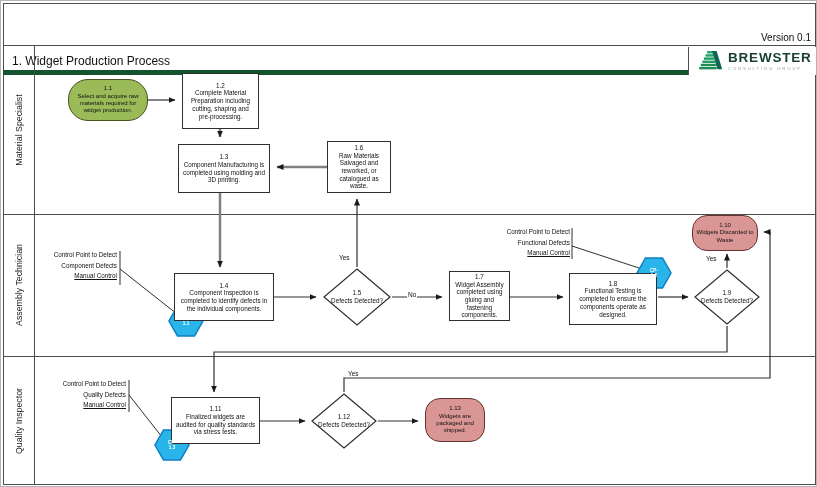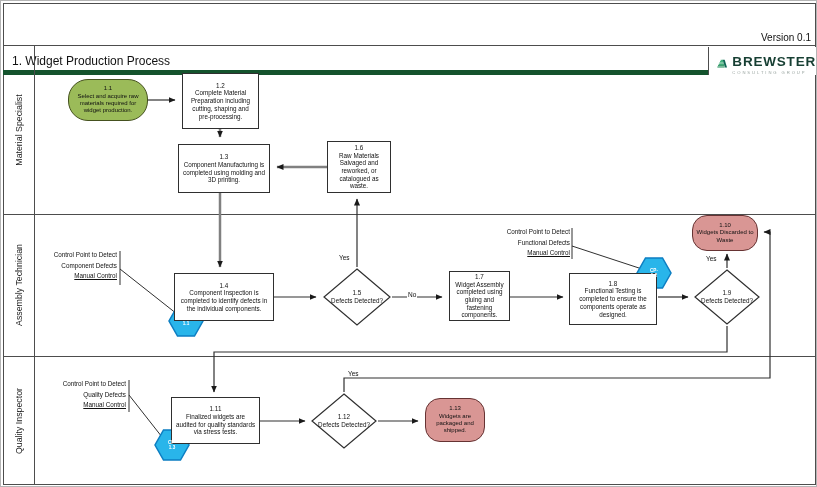--- a/index.html
+++ b/index.html
@@ -3,21 +3,21 @@
 <meta charset="utf-8">
 <style>
   * { margin:0; padding:0; box-sizing:border-box; }
   body { font-family:"Liberation Sans", sans-serif; background:#fff; }
   .page { position:relative; width:817px; height:487px; background:#fff; border:1px solid #b5b5b5; overflow:hidden; }
   .frame { position:absolute; left:2px; top:2px; width:813px; height:482px; border:1px solid #4d4d4d; }
 
   
   .title-row { position:absolute; left:2px; top:2px; width:813px; height:28px; border-bottom:5px solid #14532d;margin-top:44px; }
   .page-title { position:absolute; left:9px; top:0; line-height:28px; font-size:12px; color:#111; }
-  .logo-cell { position:absolute; right:0; top:0; width:108px; height:28px; border-left:1px solid #4d4d4d; display:flex; align-items:flex-end; padding-left:7px; gap:5px; background:#fff; }
+  .logo-cell { position:absolute; right:0; top:0; width:128px; height:28px; border-left:1px solid #4d4d4d; display:flex; align-items:center; padding-left:7px; gap:5px; background:#fff; }
   .brand-text { display:flex; flex-direction:column; line-height:1; }
   .brand-name { font-size:13.5px; font-weight:bold; letter-spacing:0.8px; color:#173f33; }
   .brand-tagline { font-size:4.2px; letter-spacing:1.9px; color:#9aa5a1; margin-top:2px; }
   .version-row { position:absolute; left:2px; top:30px; width:813px; height:15px; border-bottom:1px solid #4d4d4d; }
   .version-text { position:absolute; right:5px; top:0; line-height:14px; font-size:10px; color:#111; }
 
   
   .lane-col-line { position:absolute; left:33px; top:45px; width:1px; height:439px; background:#4d4d4d; }
   .lane-divider { position:absolute; left:2px; width:813px; height:1px; background:#4d4d4d; }
   .lane-label { position:absolute; left:2px; width:31px; display:flex; align-items:center; justify-content:center; }

